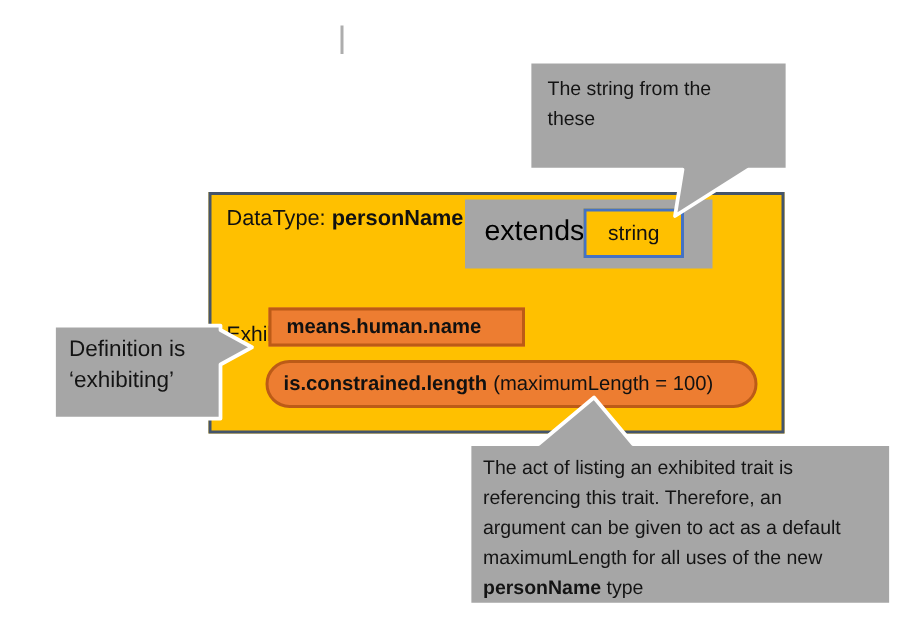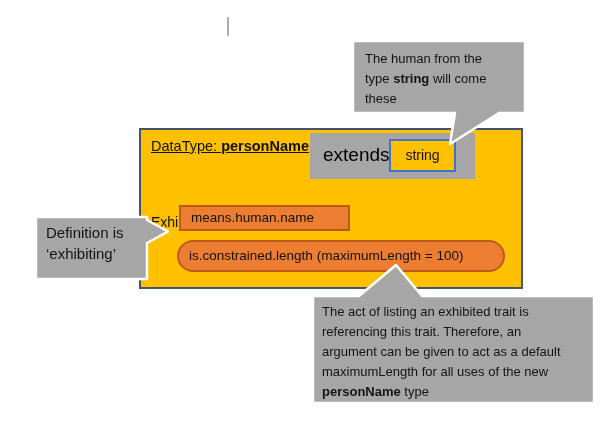--- a/index.html
+++ b/index.html
@@ -23,21 +23,21 @@
   
   .datatype-box {
     position: absolute; left: 139px; top: 128px;
     width: 384px; height: 161px;
     background: #FFC000;
     border: 2px solid #44546A;
     z-index: 1;
   }
   .dt-title {
     position: absolute; left: 10px; top: 8px;
-    font-size: 14.5px; color: #111111; white-space: nowrap; text-decoration: underline;
+    font-size: 14.5px; color: #111111; white-space: nowrap;
   }
   .dt-title .bold { font-weight: bold; }
   .exhibits {
     position: absolute; left: 10px; top: 44px;
     font-size: 14px; color: #111111; margin-top: 40px;
   }
   .extends-badge {
     position: absolute; left: 169px; top: 3px;
     width: 165px; height: 46px;
     background: #A6A6A6;
@@ -58,21 +58,21 @@
   .trait-box {
     position: absolute;
     background: #ED7D31;
     border: 2px solid #BC5B17;
     font-size: 13.5px; color: #111111;
     padding-left: 10px;
     white-space: nowrap;
   }
   .trait-means  { left: 38px; top: 75px;  width: 171px; height: 26px; line-height: 22px; }
   .trait-constr { left: 36px; top: 110px; width: 328px; height: 32px; line-height: 28px; border-radius: 16px; }
-  .trait-box .tname { font-weight: normal; }
+  .trait-box .tname { font-weight: bold; }
   .trait-box .targs { margin-left: 4px; }
 
   
   .bubbles { position: absolute; left: 0; top: 0; z-index: 5; pointer-events: none; }
   .bubble-path { fill: #A6A6A6; stroke: #ffffff; stroke-width: 2.5; stroke-linejoin: round; }
 
   .callout-text {
     position: absolute; z-index: 6;
     font-size: 13px; line-height: 20px; color: #141414;
   }
@@ -111,22 +111,21 @@
     </div>
   </div>
 
   <svg class="bubbles" width="614" height="421" viewBox="0 0 614 421">
     <path class="bubble-path" d="M 353,41 L 525,41 L 525,113 L 499,113 L 450,144 L 455,113 L 353,113 Z"></path>
     <path class="bubble-path" d="M 36,217 L 147,217 L 147,220 L 168,231.5 L 147,243 L 147,279 L 36,279 Z"></path>
     <path class="bubble-path" d="M 313,296 L 359,296 L 396,265 L 422,296 L 594,296 L 594,403 L 313,403 Z"></path>
   </svg>
 
   <div class="callout-text ct-top">
-    <div class="line">The human from the</div>
-    <div class="line"><span>type </span><span class="b">string</span><span> will come</span></div>
+    <div class="line">The string from the</div>
     <div class="line">these</div>
   </div>
 
   <div class="callout-text ct-left">
     <div class="line">Definition is</div>
     <div class="line">‘exhibiting’</div>
   </div>
 
   <div class="callout-text ct-bottom">
     <div class="line">The act of listing an exhibited trait is</div>

